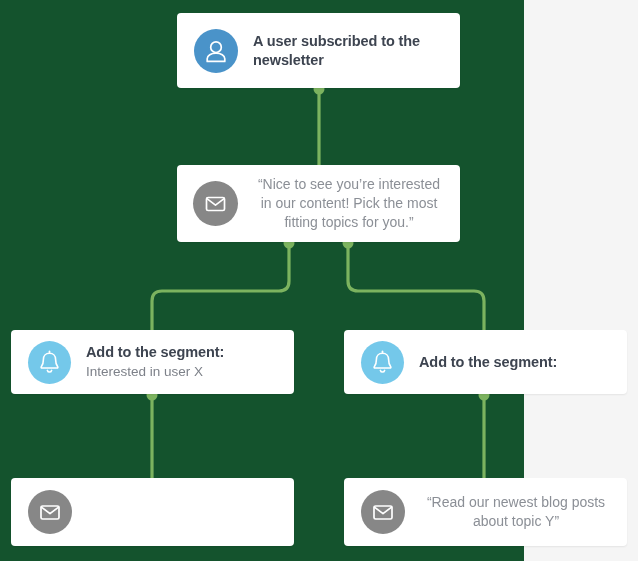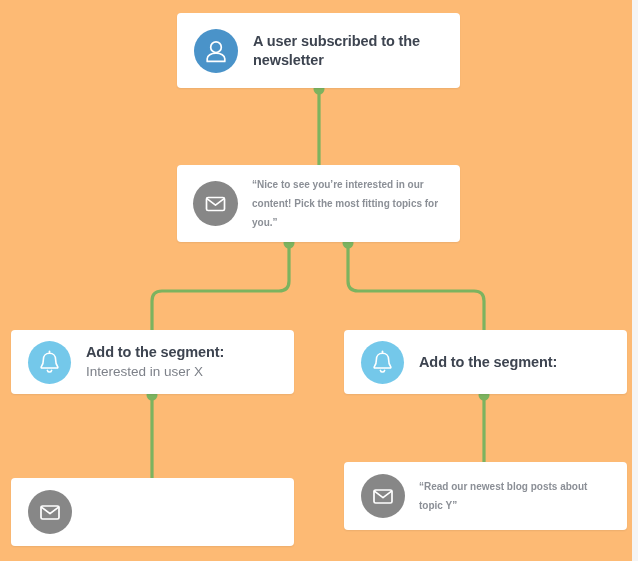--- a/index.html
+++ b/index.html
@@ -9,23 +9,23 @@
   }
   body {
     width: 638px;
     height: 561px;
     background: #f5f5f5;
     font-family: "Liberation Sans", sans-serif;
     overflow: hidden;
   }
   #canvas {
     position: relative;
-    width: 632px;
+    width: 524px;
     height: 561px;
-    background: #fdba74;
+    background: #14532d;
   }
   #connectors {
     position: absolute;
     left: 0;
     top: 0;
     width: 638px;
     height: 561px;
     pointer-events: none;
   }
 
@@ -64,23 +64,24 @@
     letter-spacing: -0.1px;
   }
   .sub-text {
     color: #7d8189;
     font-size: 13.5px;
     line-height: 19px;
     font-weight: normal;
   }
   .msg-text {
     color: #8b8f96;
-    font-size: 10px;
+    font-size: 14px;
     line-height: 19px;
-    font-weight: bold;
+    font-weight: normal;
+    text-align: center;
   }
 
   
   #node-subscribe {
     left: 177px; top: 13px; width: 283px; height: 75px;
     padding: 0 18px 0 17px;
   }
   #node-subscribe .card-icon { width: 44px; height: 44px; margin-right: 15px; }
 
   #node-message-topics {
@@ -101,21 +102,21 @@
   }
   #node-segment-y .card-icon { width: 43px; height: 43px; margin-right: 15px; }
 
   #node-message-x {
     left: 11px; top: 478px; width: 283px; height: 68px;
     padding: 0 14px 0 17px;
   }
   #node-message-x .card-icon { width: 44px; height: 44px; margin-right: 14px; }
 
   #node-message-y {
-    left: 344px; top: 462px; width: 283px; height: 68px;
+    left: 344px; top: 478px; width: 283px; height: 68px;
     padding: 0 14px 0 17px;
   }
   #node-message-y .card-icon { width: 44px; height: 44px; margin-right: 14px; }
 </style>
 </head>
 <body>
 
 <div id="canvas">
 
   <svg id="connectors" viewBox="0 0 638 561" width="638" height="561" xmlns="http://www.w3.org/2000/svg">

